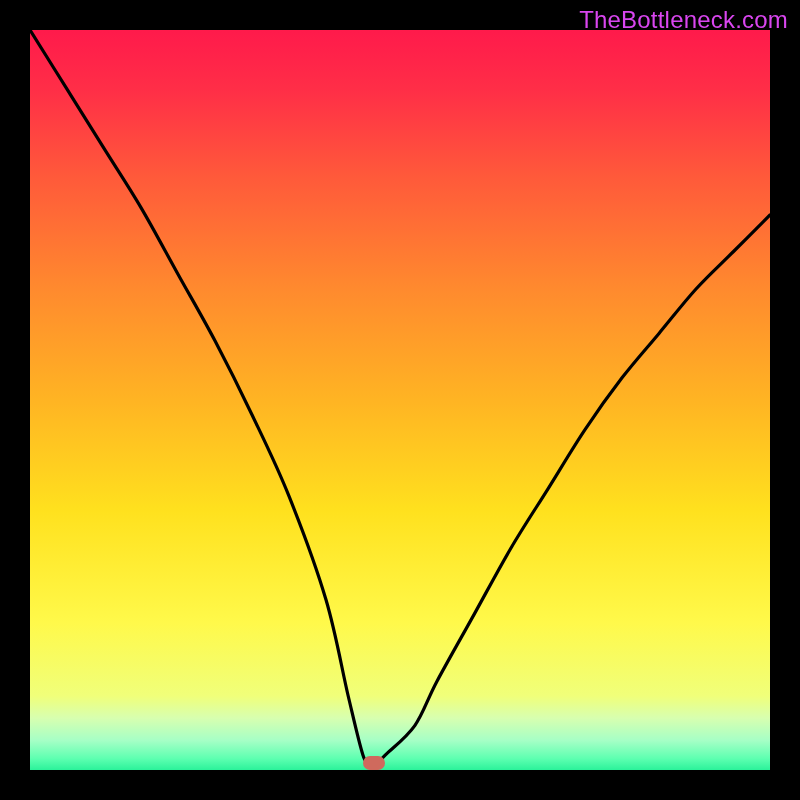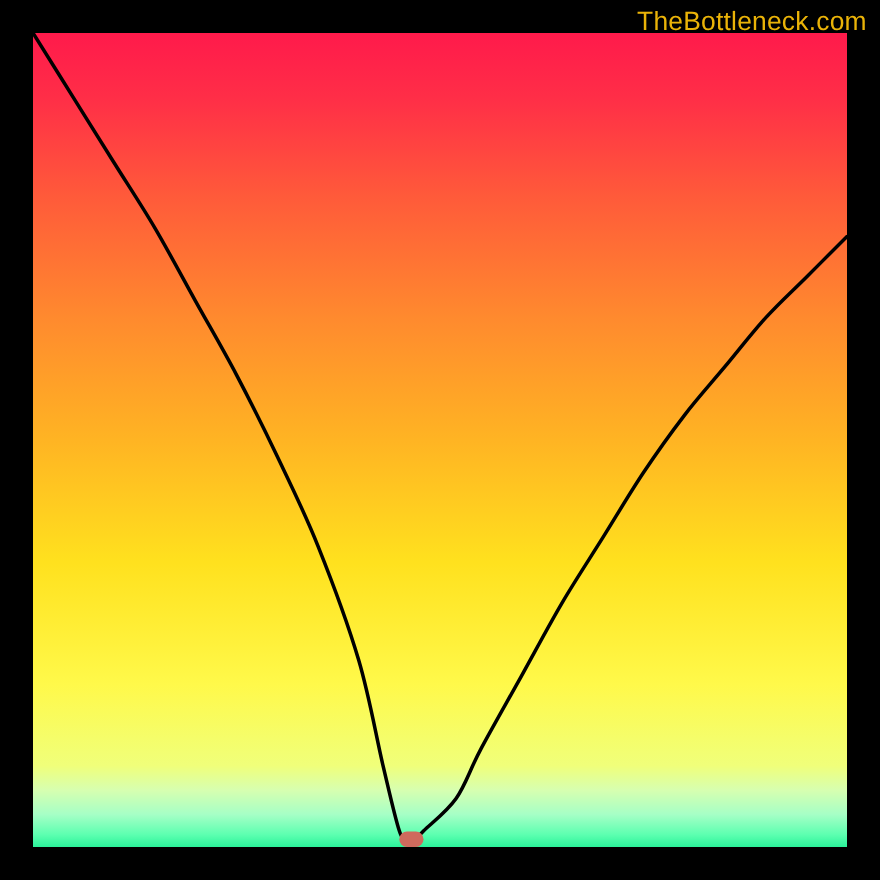--- a/index.html
+++ b/index.html
@@ -21,21 +21,21 @@
     position: absolute;
     left: 30px;
     top: 30px;
     width: 740px;
     height: 740px;
   }
   .watermark {
     position: absolute;
     top: 6px;
     right: 12px;
-    color: #eab308;
+    color: #d946ef;
     font-size: 24px;
     font-weight: 500;
     letter-spacing: 0.2px;
     user-select: none;
   }
   .marker {
     position: absolute;
     width: 22px;
     height: 14px;
     border-radius: 7px;

